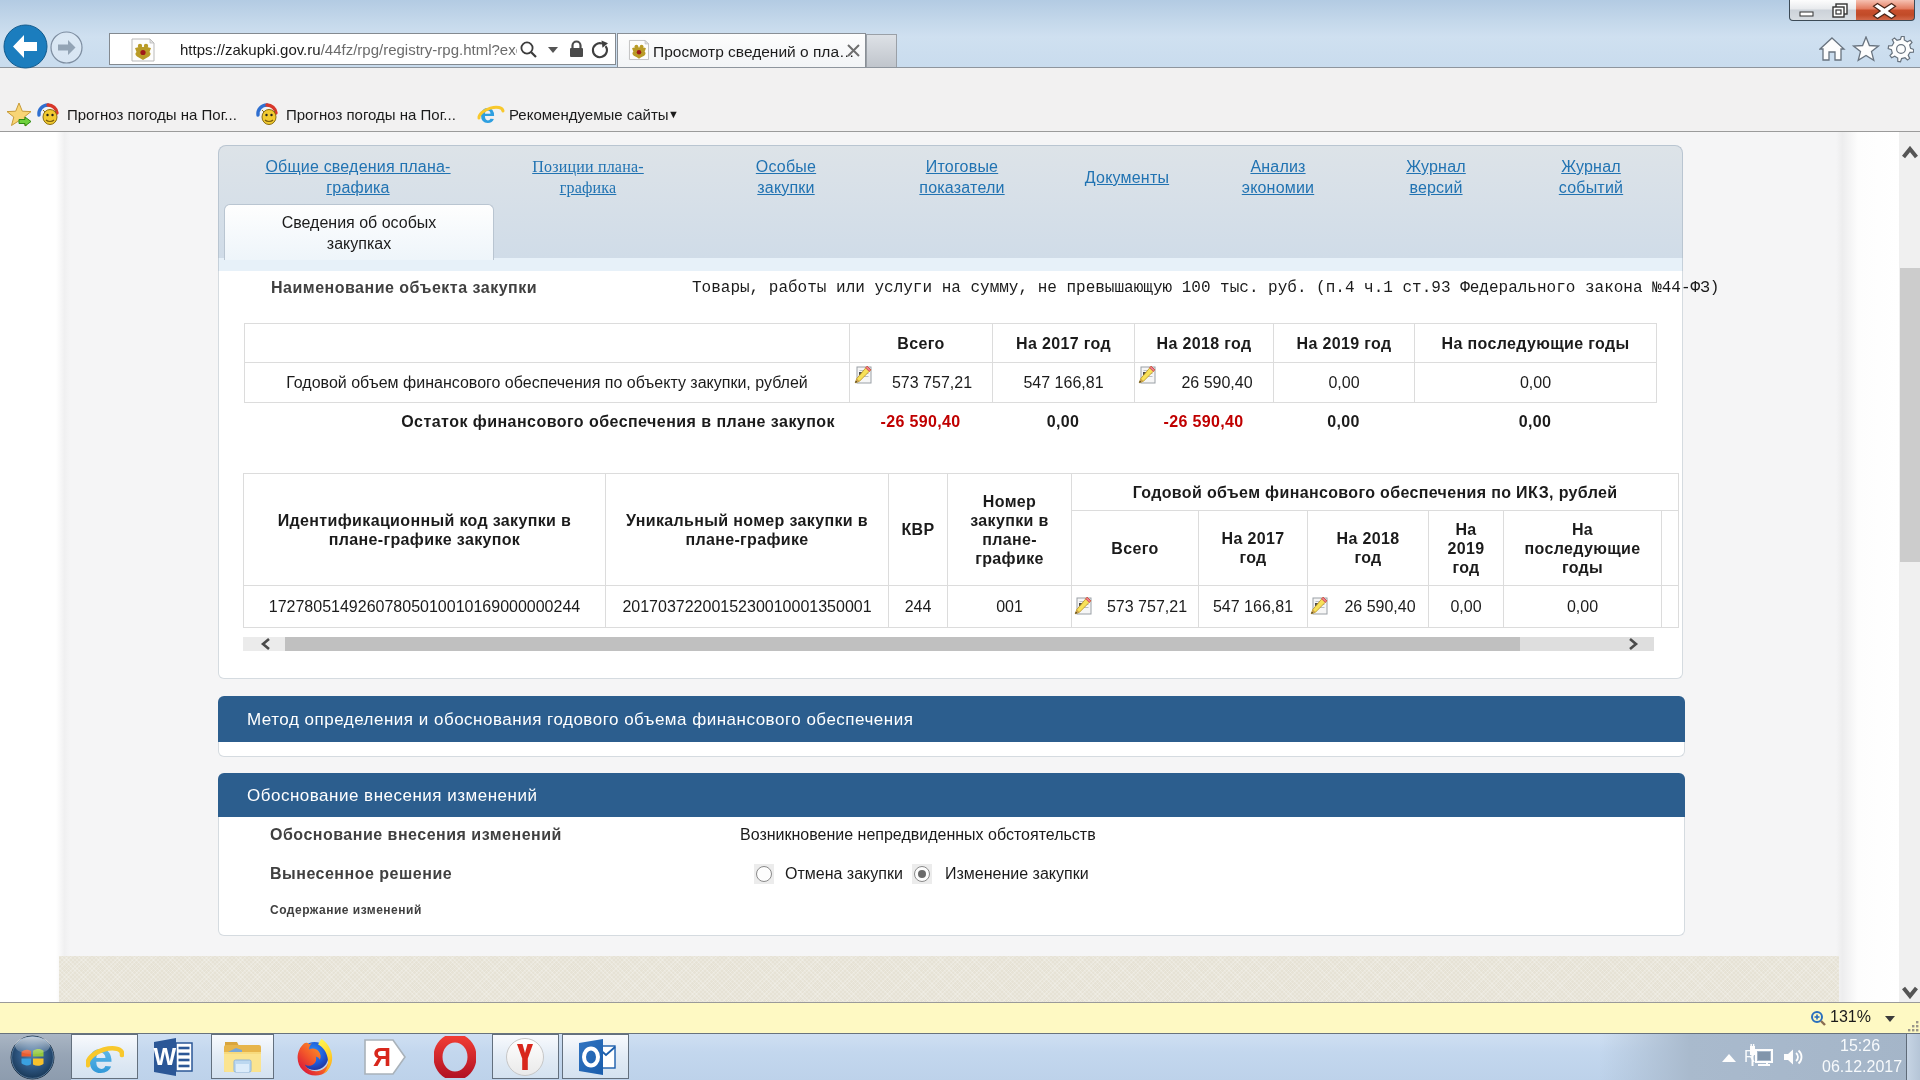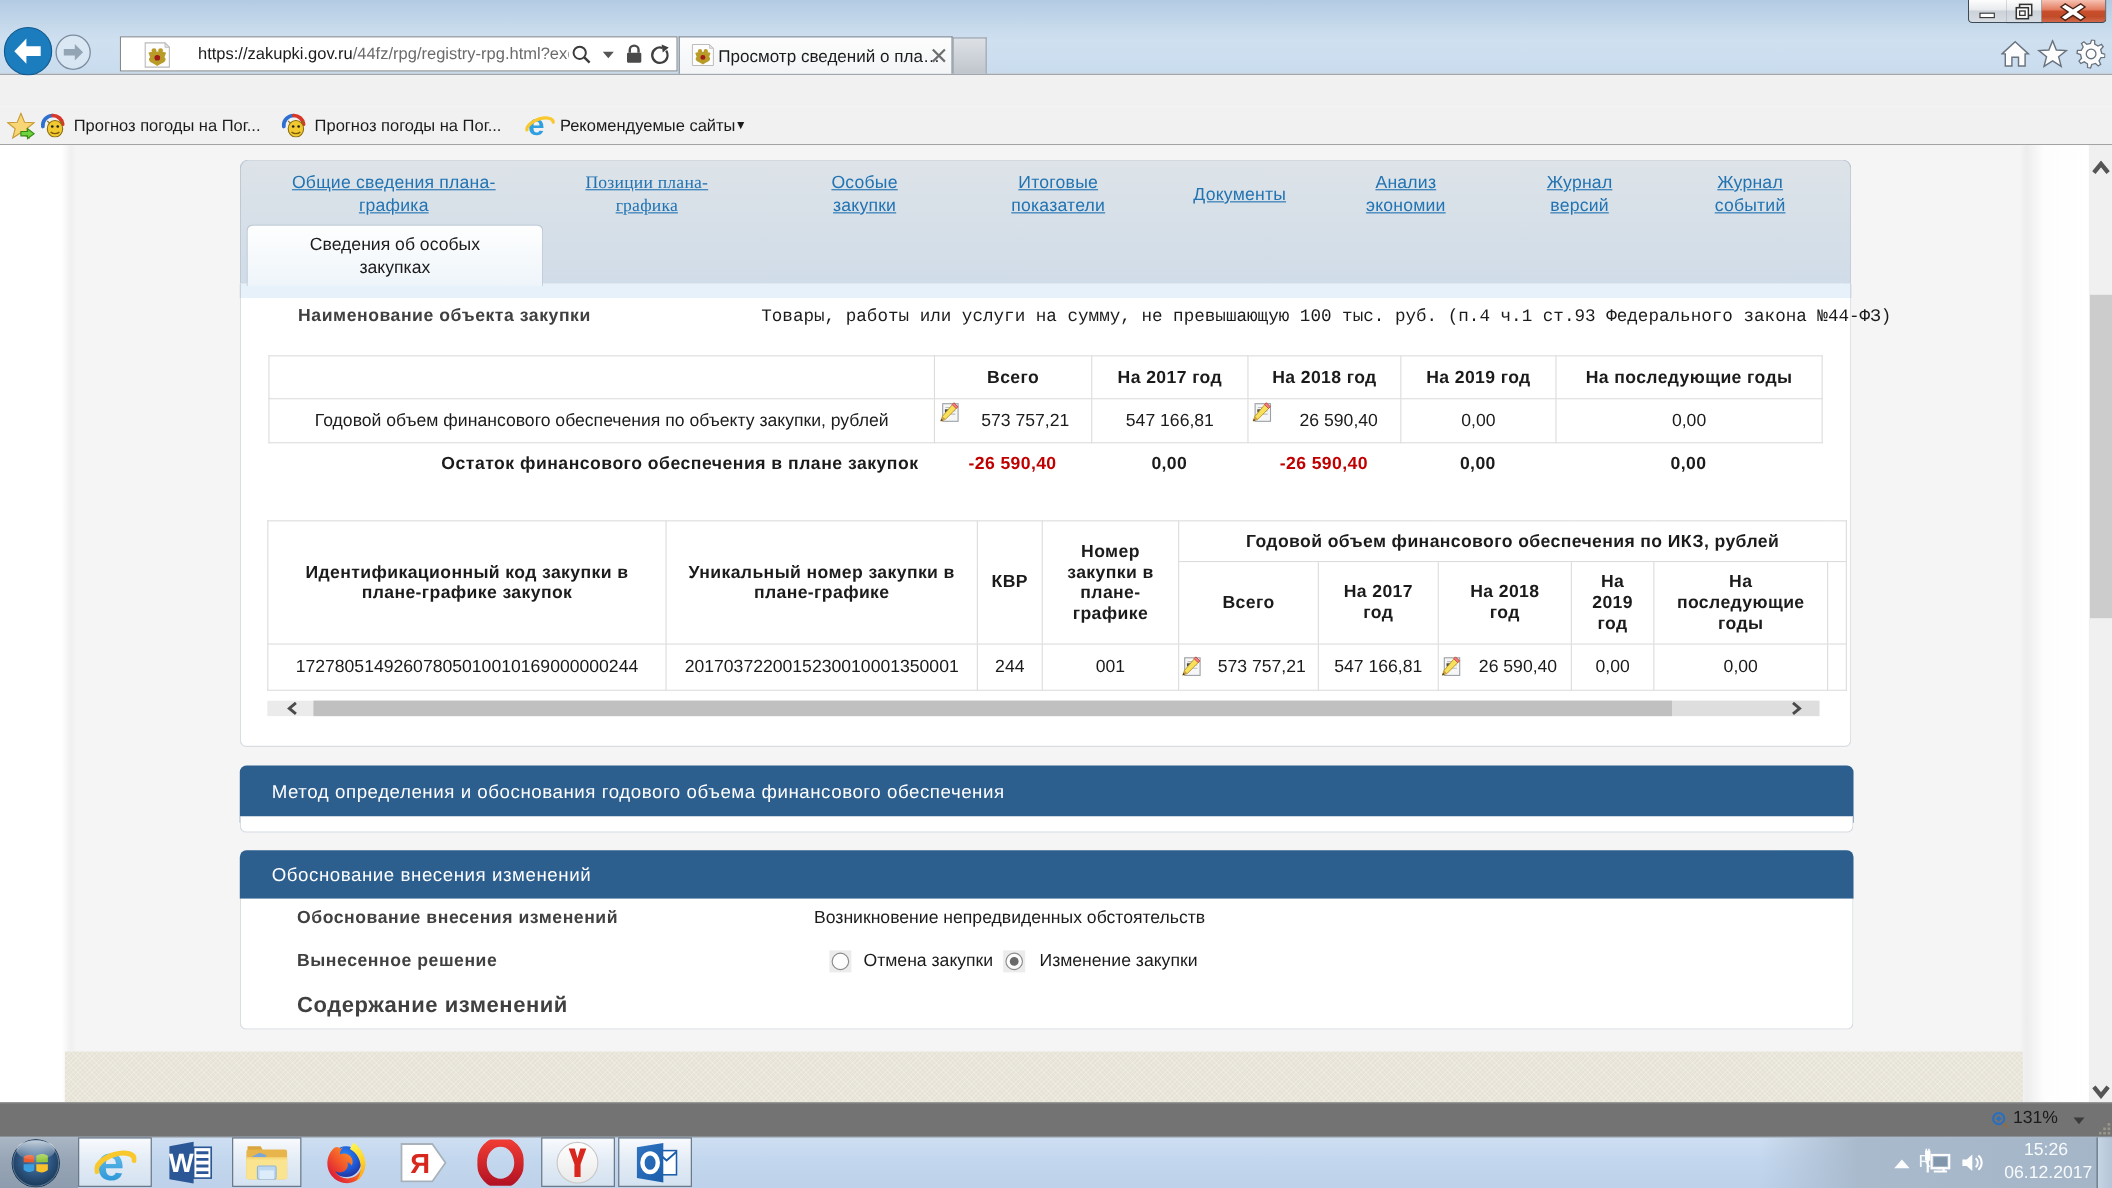--- a/index.html
+++ b/index.html
@@ -298,42 +298,42 @@
         <span style="position:absolute;left:29px;top:14px;">Метод определения и обоснования годового объема финансового обеспечения</span>
       </div>
   <div class="secbody ab" style="left:218px;top:610px;width:1467px;height:15px;"></div>
   <div class="secbar ab" style="left:218px;top:641px;width:1467px;height:44px;border-radius:6px 6px 0 0;">
         <span style="position:absolute;left:29px;top:13px;">Обоснование внесения изменений</span>
       </div>
   <div class="secbody ab" style="left:218px;top:685px;width:1467px;height:119px;"></div>
   <span class="ab lbl" style="left:270px;top:694px;font-size:16px;">Обоснование внесения изменений</span>
   <span class="ab" style="left:740px;top:694px;font-size:16px;color:#1b1b1b;">Возникновение непредвиденных обстоятельств</span>
   <span class="ab lbl" style="left:270px;top:733px;font-size:16px;">Вынесенное решение</span>
-  <span class="ab lbl" style="left:270px;top:771px;font-size:20px;">Содержание изменений</span>
+  <span class="ab lbl" style="left:270px;top:771px;font-size:12px;">Содержание изменений</span>
 
   <div class="ab" style="left:754px;top:732px;width:20px;height:20px;background:#ececec;"></div>
   <div class="ab" style="left:756px;top:734px;width:16px;height:16px;border-radius:50%;border:1px solid #8a8a8a;background:#fdfdfd;box-sizing:border-box;"></div>
   <span class="ab" style="left:785px;top:733px;font-size:16px;color:#1b1b1b;">Отмена закупки</span>
   <div class="ab" style="left:912px;top:732px;width:20px;height:20px;background:#ececec;"></div>
   <div class="ab" style="left:914px;top:734px;width:16px;height:16px;border-radius:50%;border:1px solid #8a8a8a;background:#fdfdfd;box-sizing:border-box;"></div>
   <div class="ab" style="left:918px;top:738px;width:8px;height:8px;border-radius:50%;background:#6a6a6a;"></div>
   <span class="ab" style="left:945px;top:733px;font-size:16px;color:#1b1b1b;">Изменение закупки</span>
 </div>
 
 <div class="ab" style="left:1899px;top:132px;width:21px;height:870px;background:#f0f0f0;">
   <svg class="ab" style="left:3px;top:14px;" width="16" height="13" viewBox="0 0 16 13">
         <path d="M1.5 11 L8 3 L14.5 11" fill="none" stroke="#555" stroke-width="4"></path>
       </svg>
   <div class="ab" style="left:1px;top:136px;width:20px;height:294px;background:#cccccc;"></div>
   <svg class="ab" style="left:3px;top:854px;" width="16" height="13" viewBox="0 0 16 13">
         <path d="M1.5 2 L8 10 L14.5 2" fill="none" stroke="#555" stroke-width="4"></path>
       </svg>
 </div>
 
-<div class="ab" style="left:0px;top:1002px;width:1920px;height:31px;background:#737373;border-top:1px solid #9a9a9a;box-sizing:border-box;">
+<div class="ab" style="left:0px;top:1002px;width:1920px;height:31px;background:#fef9c3;border-top:1px solid #9a9a9a;box-sizing:border-box;">
   <svg class="ab" style="left:1810px;top:7px;" width="17" height="17" viewBox="0 0 17 17">
         <circle cx="7" cy="7" r="5" fill="none" stroke="#2a6fbd" stroke-width="2"></circle>
         <line x1="4.5" y1="7" x2="9.5" y2="7" stroke="#2a6fbd" stroke-width="1.6"></line>
         <line x1="7" y1="4.5" x2="7" y2="9.5" stroke="#2a6fbd" stroke-width="1.6"></line>
         <line x1="11" y1="11" x2="15" y2="15" stroke="#8a6d52" stroke-width="2.4"></line>
       </svg>
   <span class="ab" style="left:1830px;top:5px;font-size:16px;color:#1b1b1b;">131%</span>
   <svg class="ab" style="left:1884px;top:12px;" width="12" height="8" viewBox="0 0 12 8">
         <path d="M1 1 L6 7 L11 1 Z" fill="#3b3b3b"></path>
       </svg>

